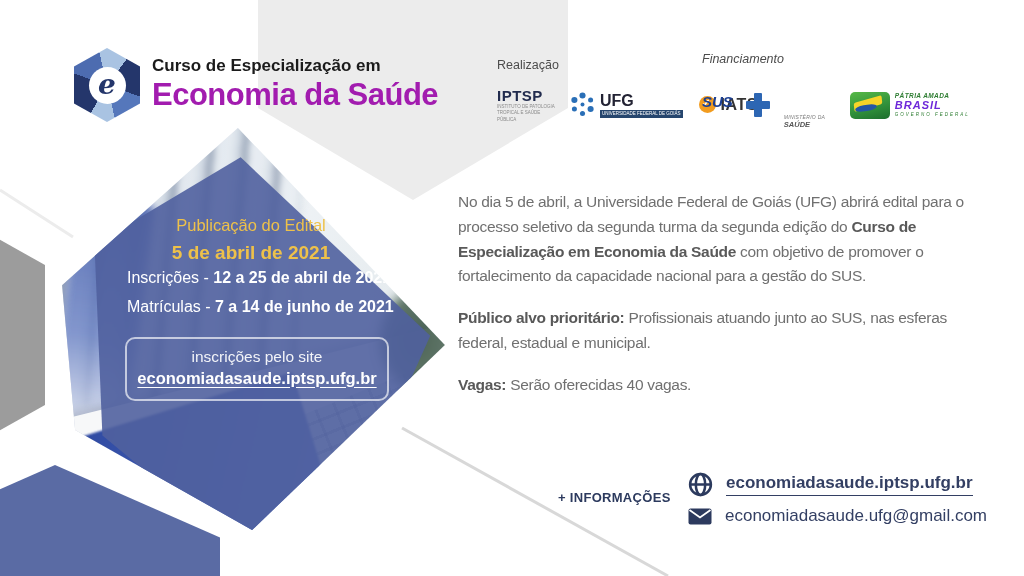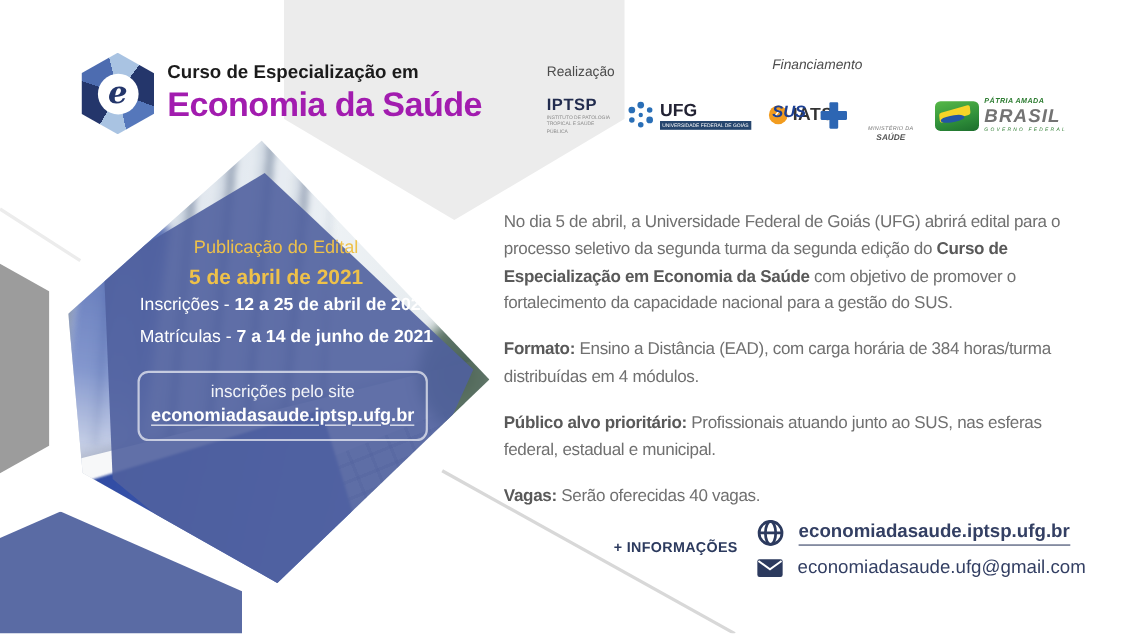--- a/index.html
+++ b/index.html
@@ -73,33 +73,33 @@
   .ufg-sub{font-size:4.5px;color:#fff;background:#26466e;padding:1px 2px;line-height:1.2;}
   .iats{display:flex;align-items:center;gap:5px;margin-left:16px;}
   .iats-dot{width:17px;height:17px;border-radius:50%;background:#f29c1f;position:relative;}
   .iats-dot::before{content:"✓";position:absolute;left:3px;top:1px;color:#fff;font-size:11px;font-weight:700;}
   .iats-name{font-size:16px;font-weight:800;color:#333;letter-spacing:.5px;}
   .sus{display:flex;align-items:flex-start;gap:13px;}
   .sus-name{font-size:15px;font-weight:800;color:#1b3f93;}
   .sus-cross{position:relative;width:24px;height:24px;}
   .sus-cross::before{content:"";position:absolute;left:0;top:8px;width:24px;height:8px;background:#2d66b3;border-radius:1px;}
   .sus-cross::after{content:"";position:absolute;left:8px;top:0;width:8px;height:24px;background:#2d66b3;border-radius:1px;}
-  .ministerio{margin-left:14px;text-align:center;width:52px;margin-top:33px;}
+  .ministerio{margin-left:14px;text-align:left;width:52px;margin-top:33px;}
   .min-l1{font-size:5px;color:#7a7a7a;letter-spacing:.3px;}
   .min-l2{font-size:7.5px;font-weight:800;color:#555;}
   .brasil{display:flex;align-items:center;gap:5px;margin-left:14px;}
   .flag{position:relative;width:40px;height:27px;border-radius:5px;overflow:hidden;
         background:linear-gradient(165deg,#57b947 0%,#2f8f3a 60%,#1d6e2d 100%);}
   .flag-yellow{position:absolute;left:4px;top:7px;width:28px;height:9px;background:#f6d428;border-radius:2px;
                transform:skewY(-10deg) rotate(-6deg);}
   .flag-blue{position:absolute;left:5px;top:13px;width:22px;height:6px;background:#2456a4;
              border-radius:50%/60%;transform:rotate(-10deg);}
   .brasil-text{line-height:1;}
   .br-l1{font-size:6.5px;font-weight:800;color:#2e7d32;letter-spacing:.4px;}
-  .br-l2{font-size:17px;font-weight:800;color:#737373;letter-spacing:1px;margin-top:1px;}
+  .br-l2{font-size:11px;font-weight:800;color:#6d28d9;letter-spacing:1px;margin-top:1px;}
   .br-l3{font-size:4.5px;color:#2e7d32;letter-spacing:2px;margin-top:2px;}
 
   
   .bodycol{position:absolute;left:458px;top:190px;width:508px;z-index:3;
            font-size:15.5px;letter-spacing:-.3px;line-height:1.6;color:#707070;}
   .bodycol p{margin:0 0 17px 0;}
   .bodycol b{color:#595959;font-weight:700;}
 
   
   .more-info{position:absolute;left:558px;top:490px;font-size:13px;font-weight:800;color:#2c3a5e;
@@ -210,21 +210,20 @@
           <div class="br-l1">PÁTRIA AMADA</div>
           <div class="br-l2">BRASIL</div>
           <div class="br-l3">GOVERNO FEDERAL</div>
         </div>
       </div>
     </div>
   </div>
 
   <div class="bodycol">
     <p><span>No dia 5 de abril, a Universidade Federal de Goiás (UFG) abrirá edital para o processo seletivo da segunda turma da segunda edição do </span><b>Curso de Especialização em Economia da Saúde</b><span> com objetivo de promover o fortalecimento da capacidade nacional para a gestão do SUS.</span></p>
-    <p><b>Formato:</b><span> Ensino a Distância (EAD), com carga horária de 384 horas/turma distribuídas em 4 módulos.</span></p>
     <p><b>Público alvo prioritário:</b><span> Profissionais atuando junto ao SUS, nas esferas federal, estadual e municipal.</span></p>
     <p><b>Vagas:</b><span> Serão oferecidas 40 vagas.</span></p>
   </div>
 
   <div class="more-info">+ INFORMAÇÕES</div>
   <div class="contacts">
     <div class="contact-row">
       <svg width="25" height="25" viewBox="0 0 24 24">
         <g fill="none" stroke="#2c3a5e" stroke-width="2.4">
           <circle cx="12" cy="12" r="10"></circle>

